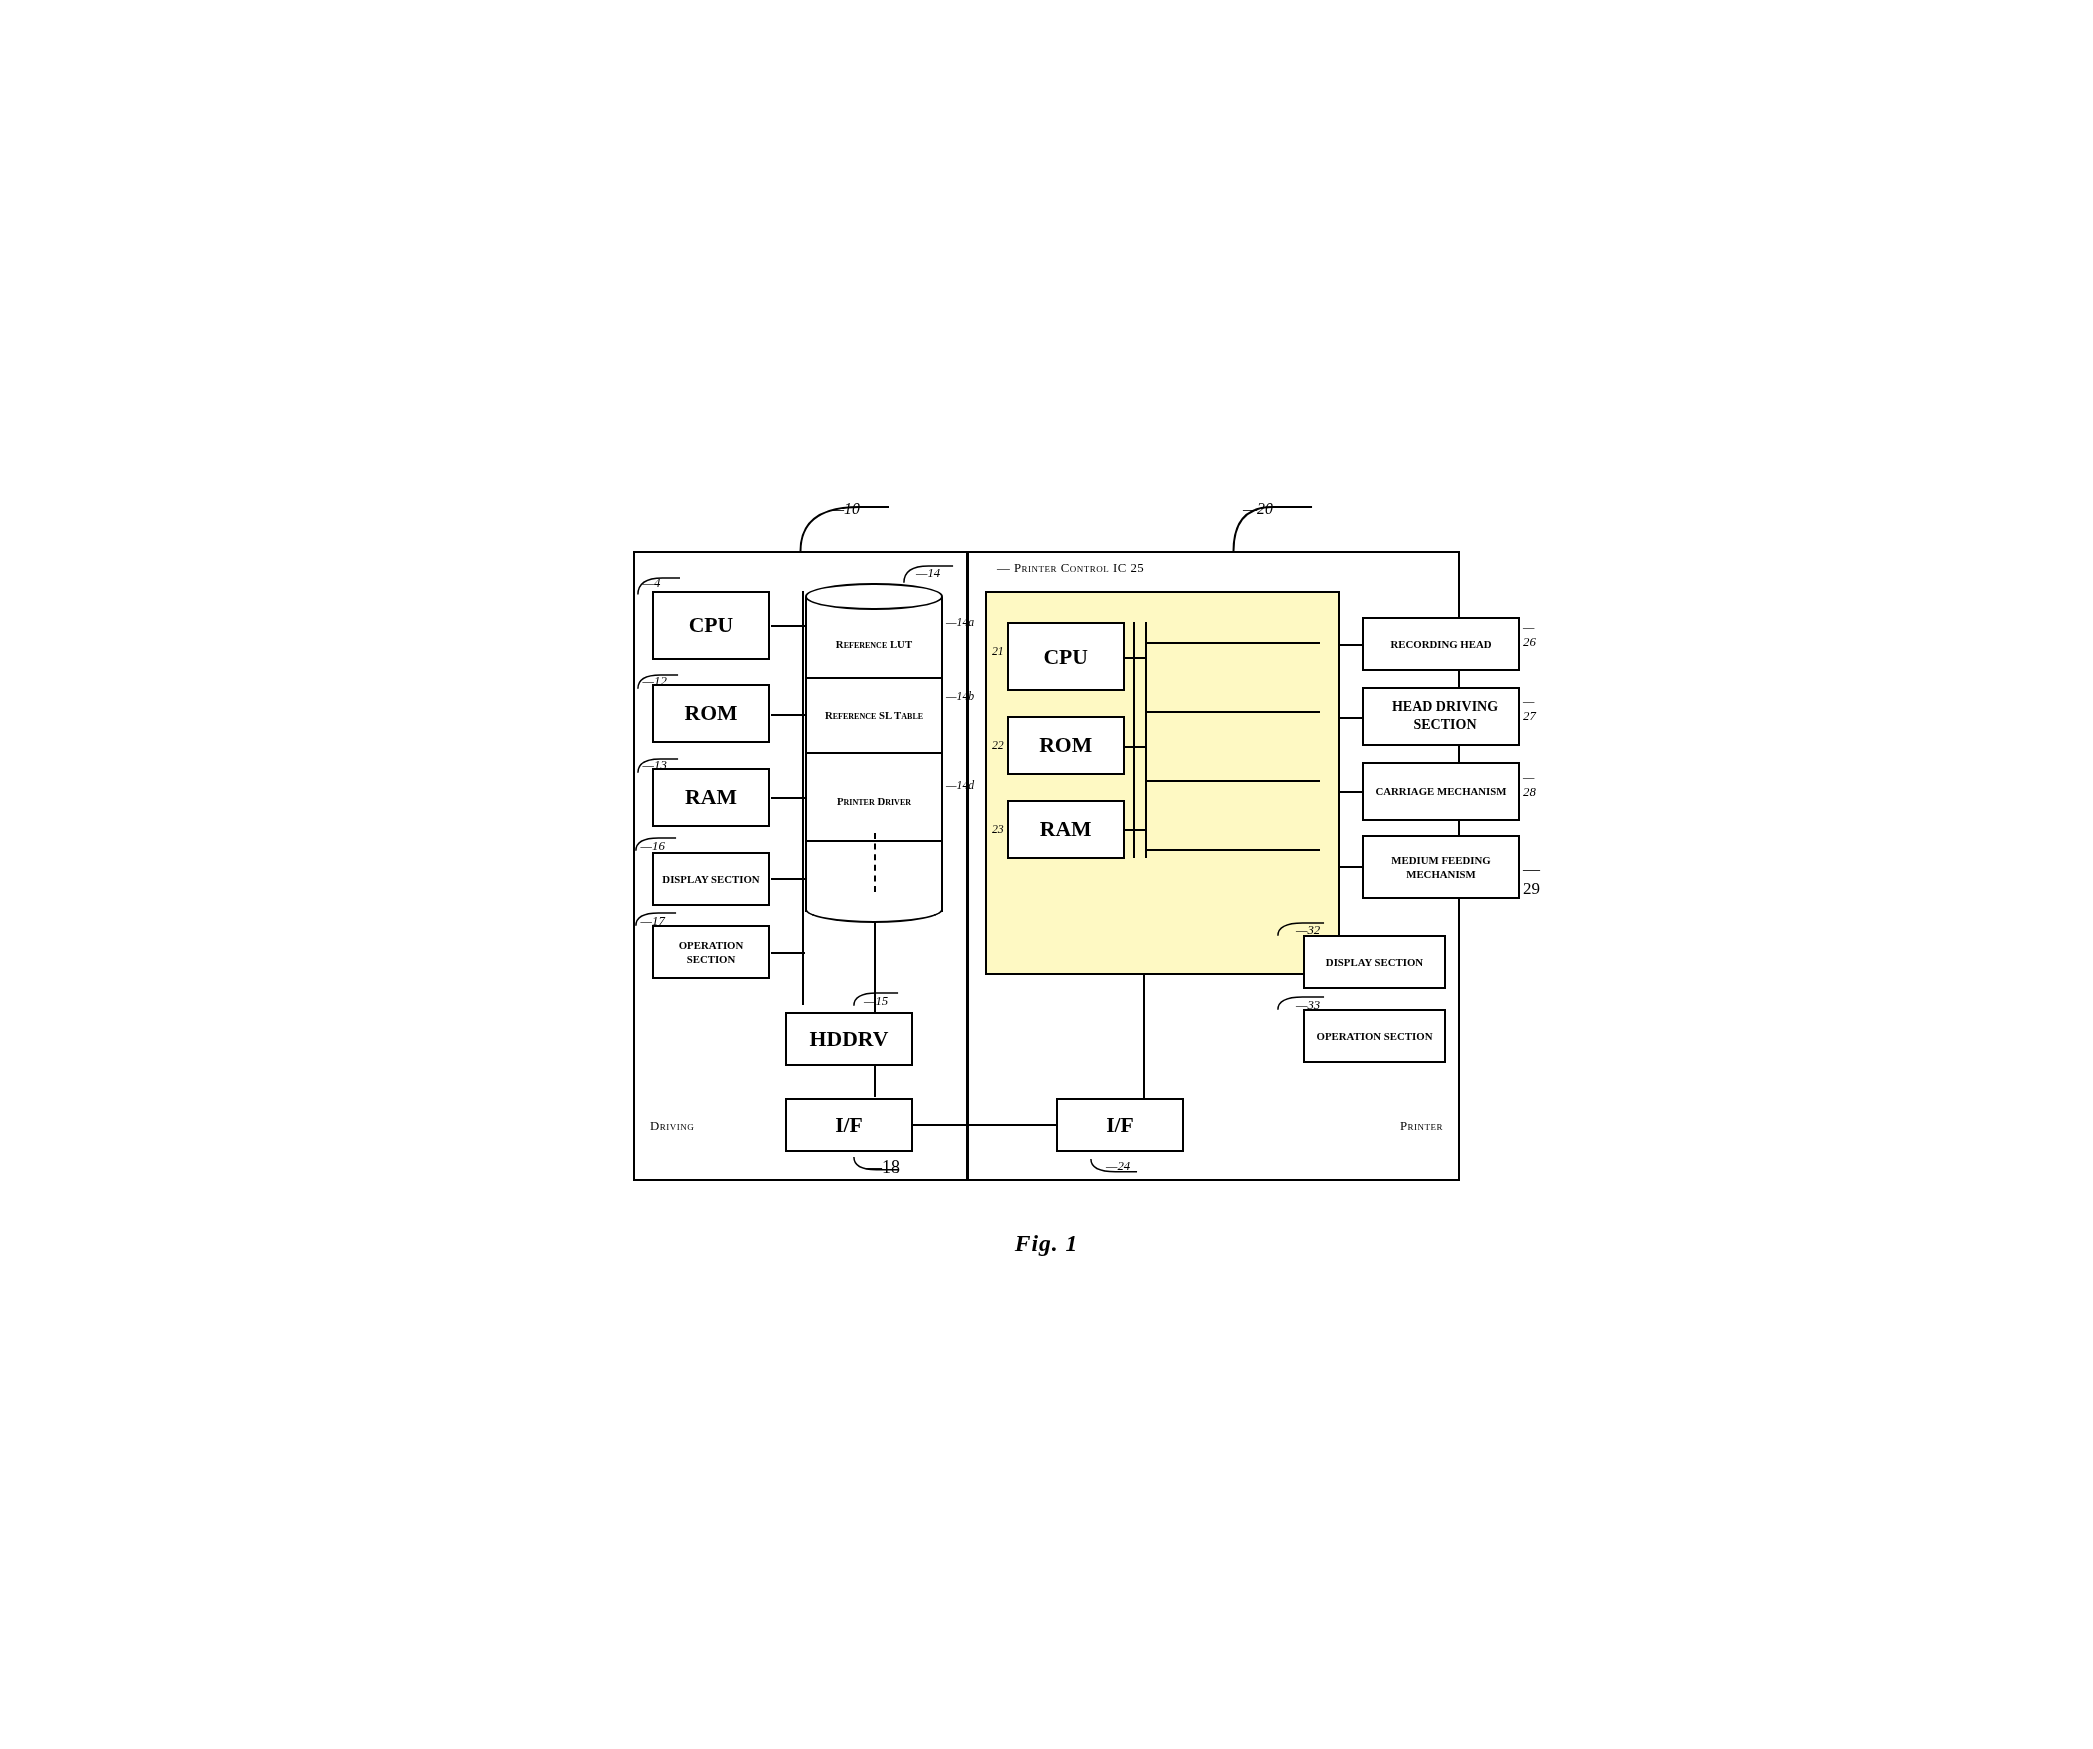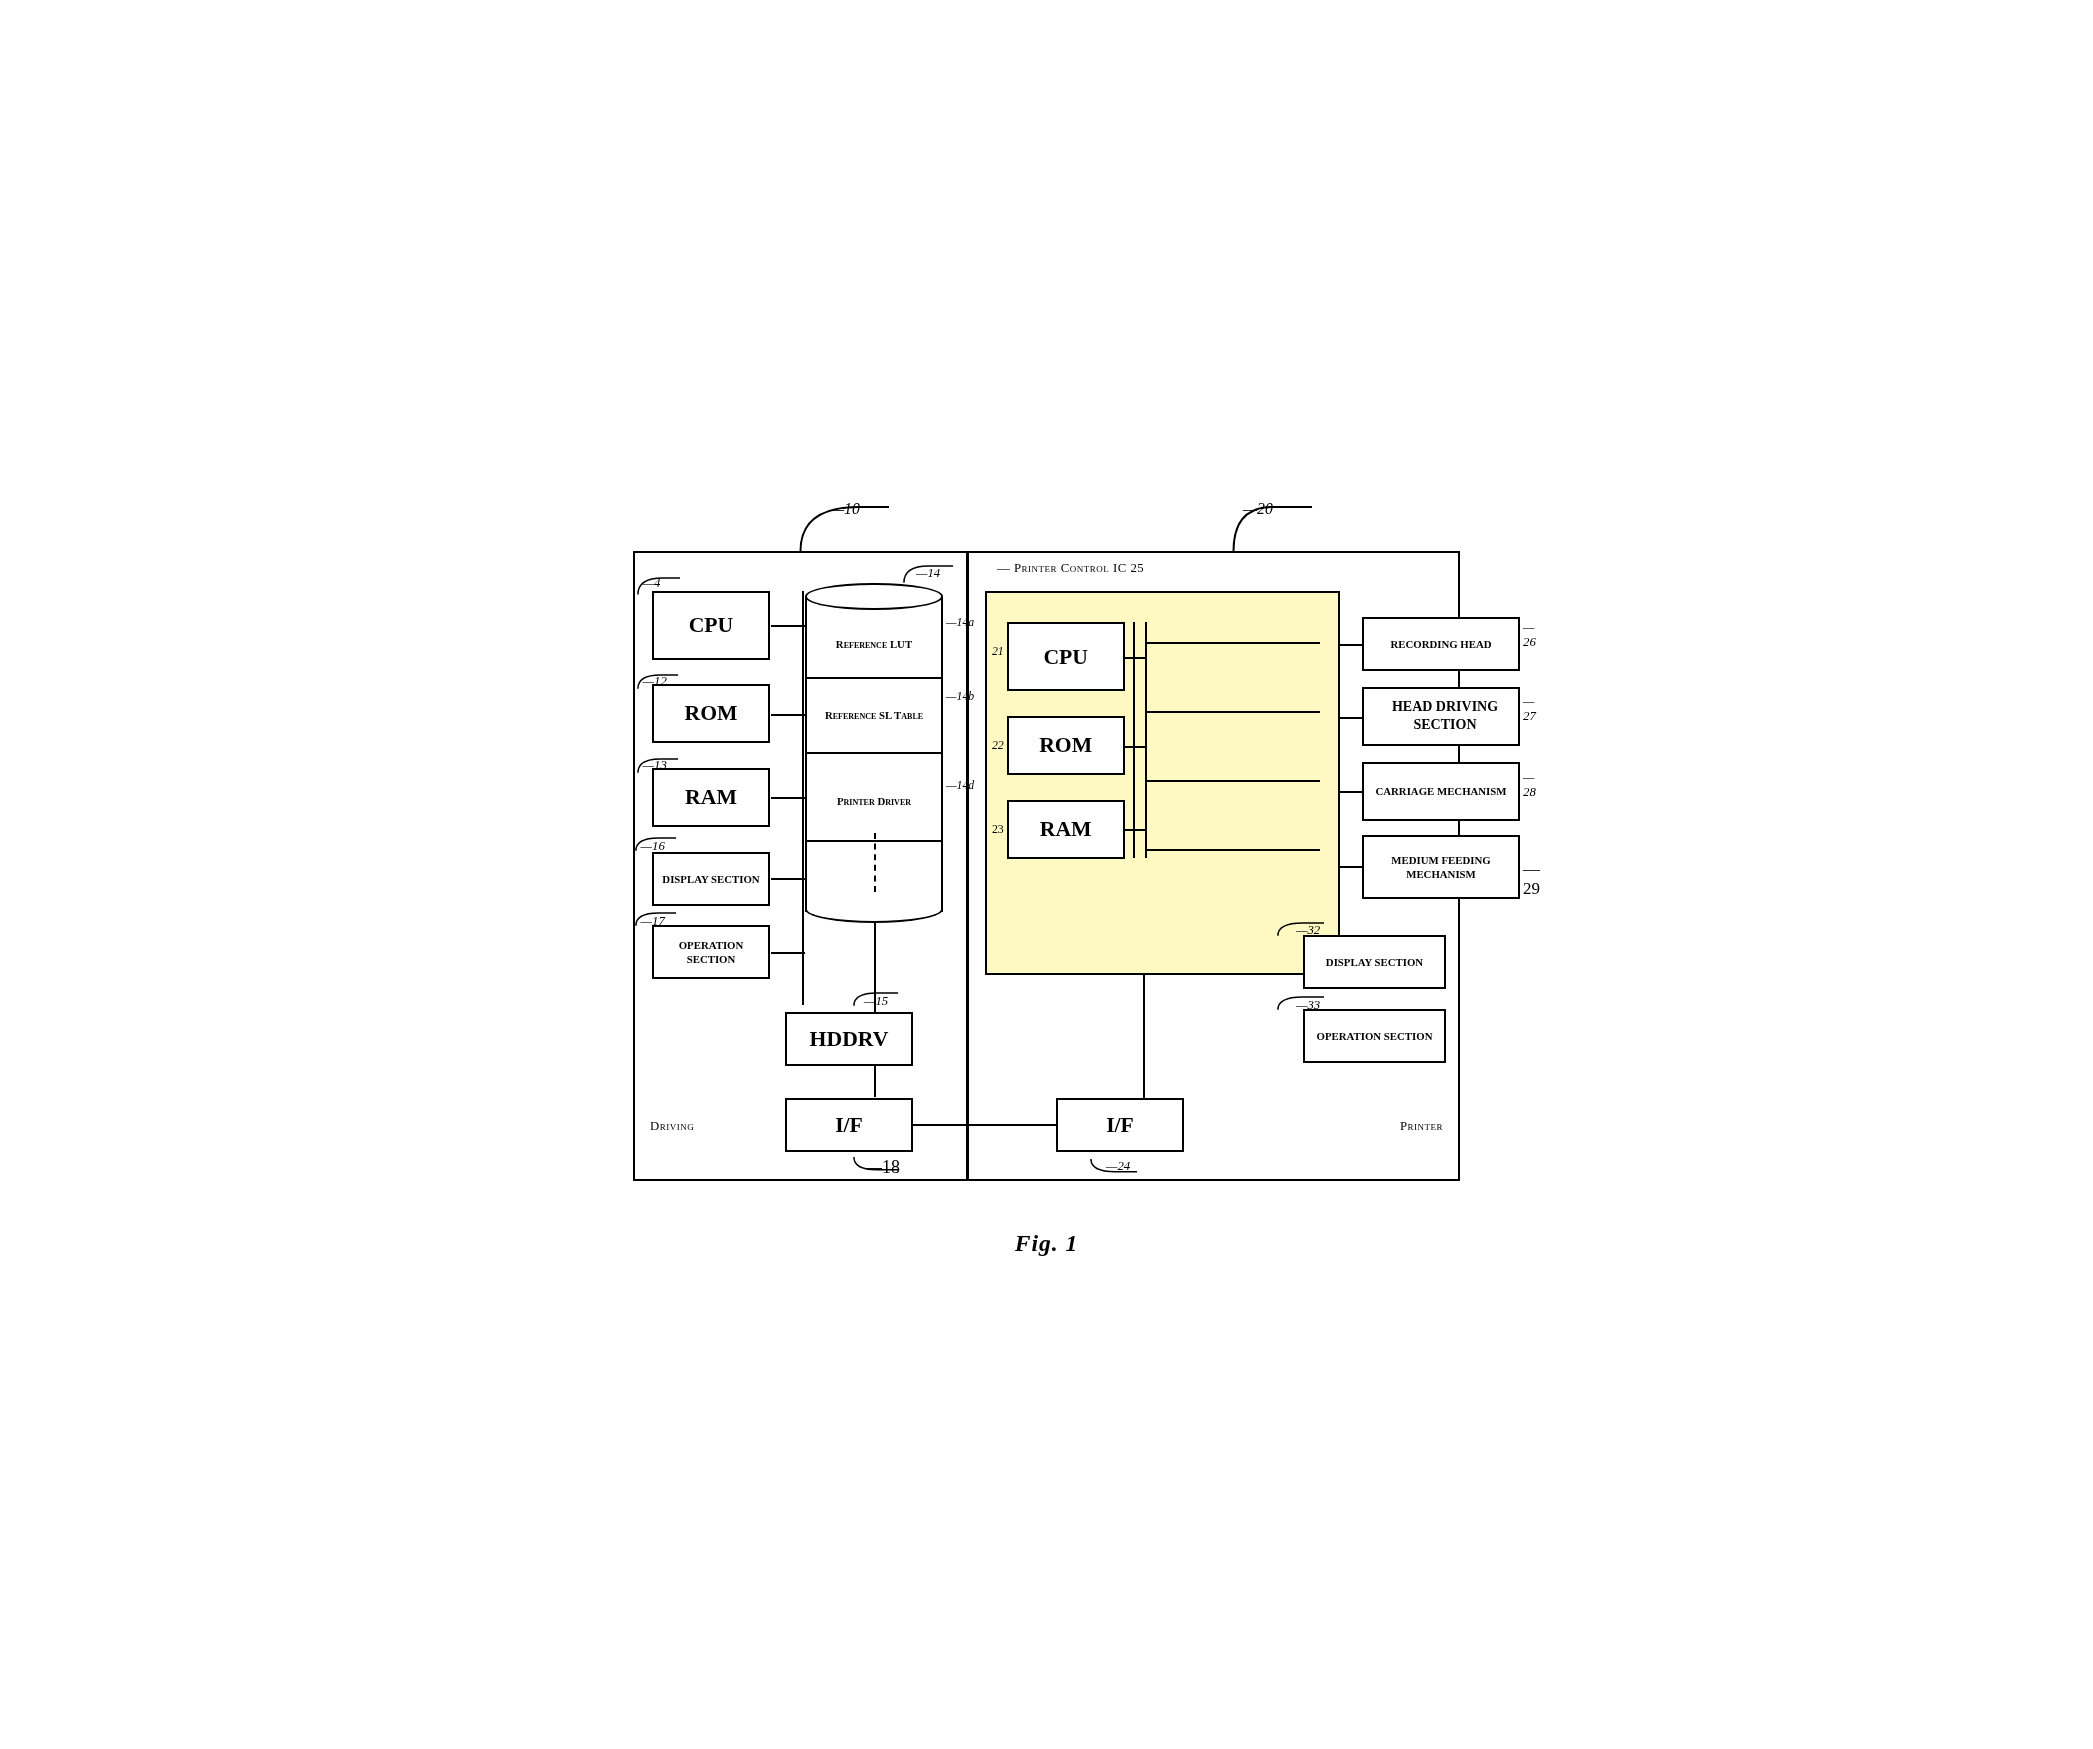--- a/index.html
+++ b/index.html
@@ -246,21 +246,21 @@
       <div class="comp-box" style="top:123px;left:19.7px;width:118px;height:59px;">
         <span class="box-label large">ROM</span>
       </div>
 
       <div style="position:absolute;top:145px;left:4.9px;font-size:11.8px;font-style:italic;"><span>22</span></div>
 
       <div class="comp-box" style="top:207px;left:19.7px;width:118px;height:59px;">
         <span class="box-label large">RAM</span>
       </div>
 
-      <div style="position:absolute;top:229px;left:4.9px;font-size:11.8px;text-align:right;"><span>23</span></div>
+      <div style="position:absolute;top:229px;left:4.9px;font-size:11.8px;font-style:italic;text-align:right;"><span>23</span></div>
 
       <div class="v-line" style="top:29.6px;left:146px;height:236px;"></div>
       <div class="v-line" style="top:29.6px;left:158px;height:236px;"></div>
 
       <div class="h-line" style="top:64px;left:138px;width:21.7px;"></div>
       <div class="h-line" style="top:153px;left:138px;width:21.7px;"></div>
       <div class="h-line" style="top:236px;left:138px;width:21.7px;"></div>
 
       <div class="h-line" style="top:49px;left:158px;width:175px;"></div>
       <div class="h-line" style="top:118px;left:158px;width:175px;"></div>

